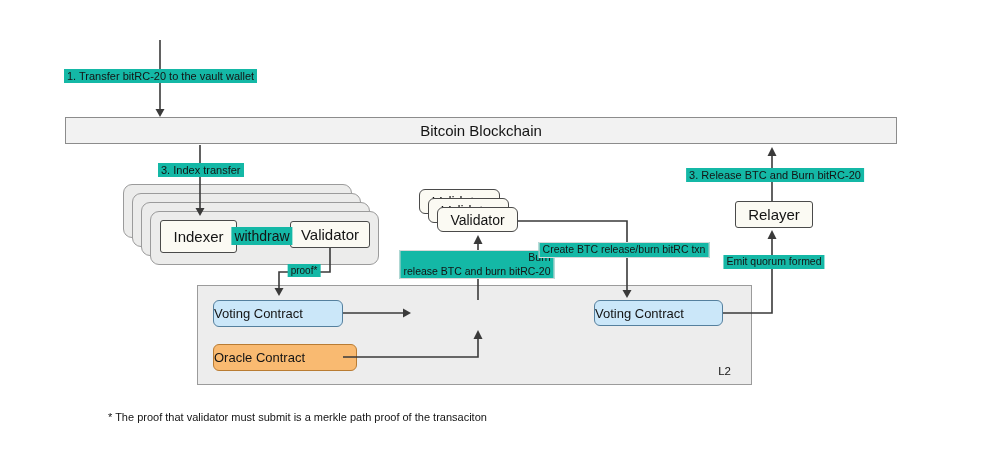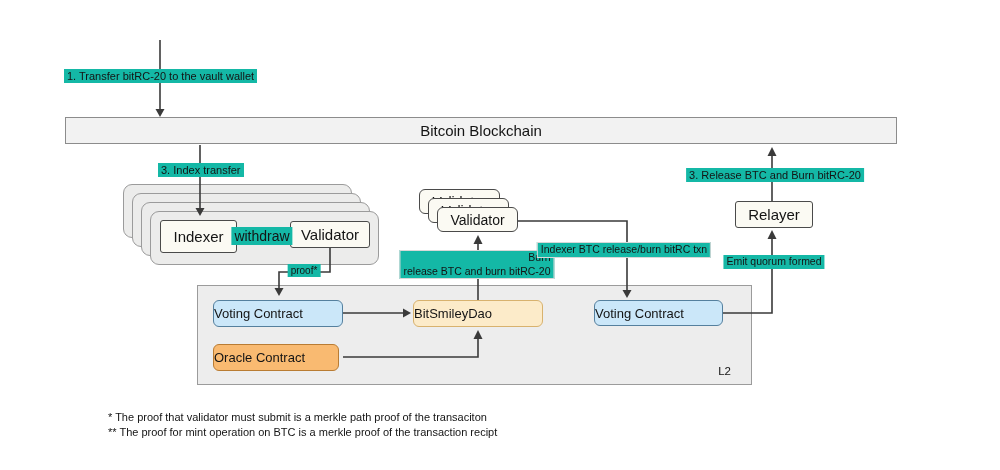--- a/index.html
+++ b/index.html
@@ -57,24 +57,21 @@
   <div class="abs node" style="left:290px;top:221px;width:80px;height:27px;">
     <span>Validator</span>
   </div>
 
   <div class="abs l2-box">
     <span class="l2-tag">L2</span>
   </div>
   <div class="abs cbox blue" style="left:213px;top:300px;width:130px;height:27px;">
     <span>Voting Contract</span>
   </div>
-  <div class="abs cbox peach" style="left:413px;top:300px;width:130px;height:27px;">
-    <span>BitSmileyDao</span>
-  </div>
-  <div class="abs cbox orange" style="left:213px;top:344px;width:126px;height:27px;">
+  <div class="abs cbox orange" style="left:213px;top:344px;width:144px;height:27px;">
     <span>Oracle Contract</span>
   </div>
   <div class="abs cbox blue" style="left:594px;top:300px;width:129px;height:26px;">
     <span>Voting Contract</span>
   </div>
 
   <div class="abs node small" style="left:419px;top:189px;width:81px;height:25px;font-size:14px;">
     <span>Validator</span>
   </div>
   <div class="abs node small" style="left:428px;top:198px;width:81px;height:25px;font-size:14px;">
@@ -114,22 +111,21 @@
   <div class="lbl big" style="left:64px;top:69px;">1. Transfer bitRC-20 to the vault wallet</div>
   <div class="lbl big" style="left:158px;top:163px;">3. Index transfer</div>
   <div class="lbl big center" style="left:775px;top:168px;">3. Release BTC and Burn bitRC-20</div>
   <div class="lbl center" style="left:262px;top:227px;font-size:14px;">withdraw</div>
   <div class="lbl center" style="left:304px;top:264px;font-size:10px;">proof*</div>
   <div class="lbl center boxed" style="left:477px;top:250px;">
     <div>Burn</div>
     <div>release BTC and burn bitRC-20</div>
   </div>
   <div class="lbl center boxed" style="left:624px;top:242px;">
-    <div>Indexer BTC release/burn bitRC txn</div>
+    <div>Create BTC release/burn bitRC txn</div>
   </div>
   <div class="lbl center" style="left:774px;top:255px;">Emit quorum formed</div>
 
   <div class="abs footnotes">
     <div>*  The proof that validator must submit is a merkle path proof of the transaciton</div>
-    <div>** The proof for mint operation on BTC is a merkle proof of the transaction recipt</div>
   </div>
 
 </div>
 
 </body></html>

